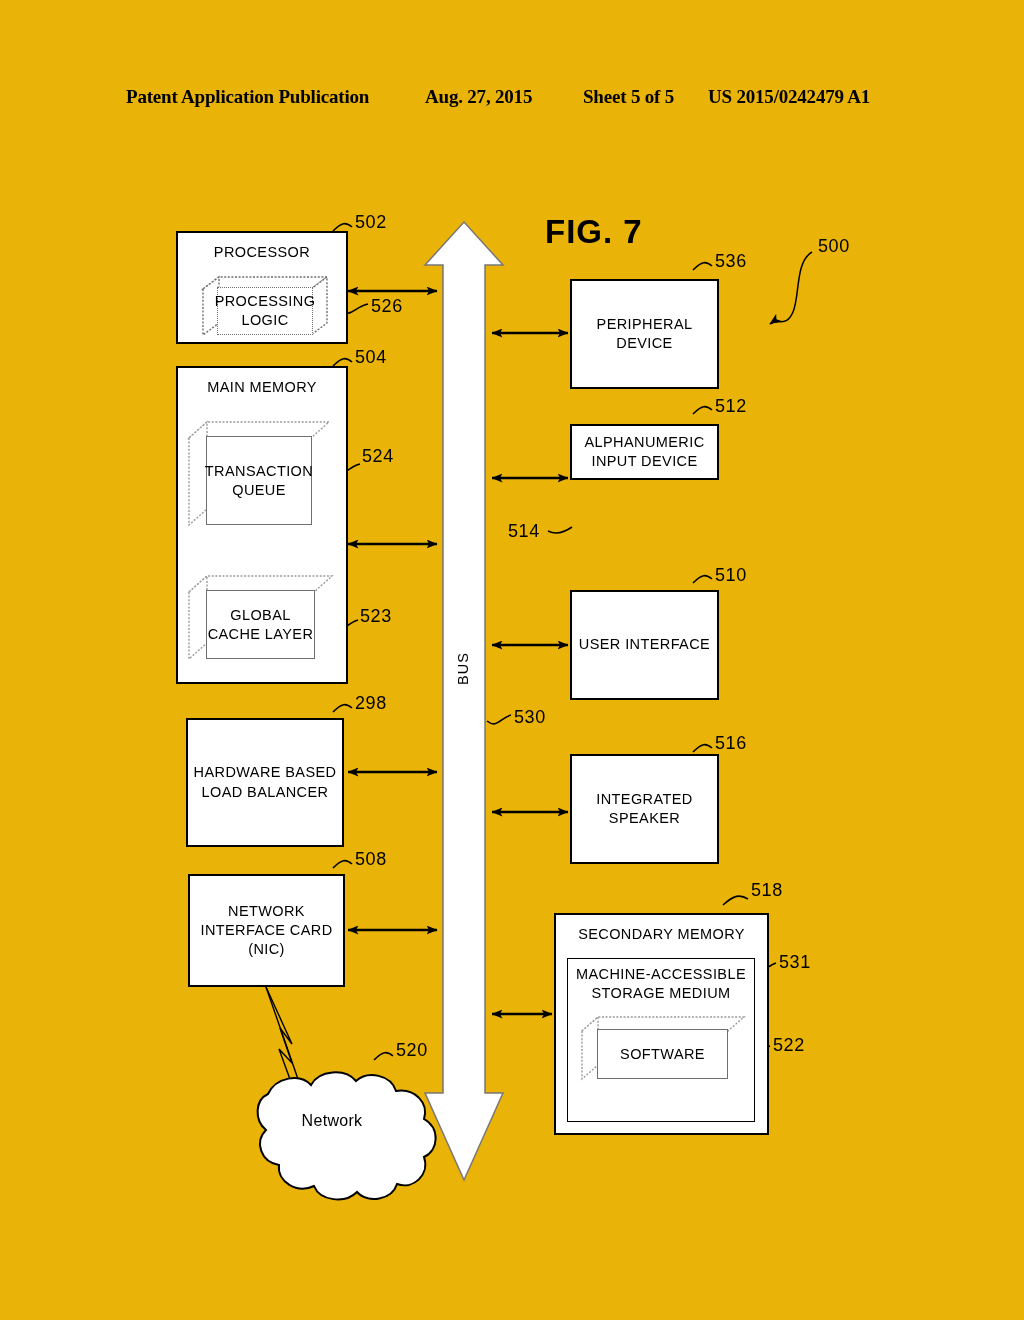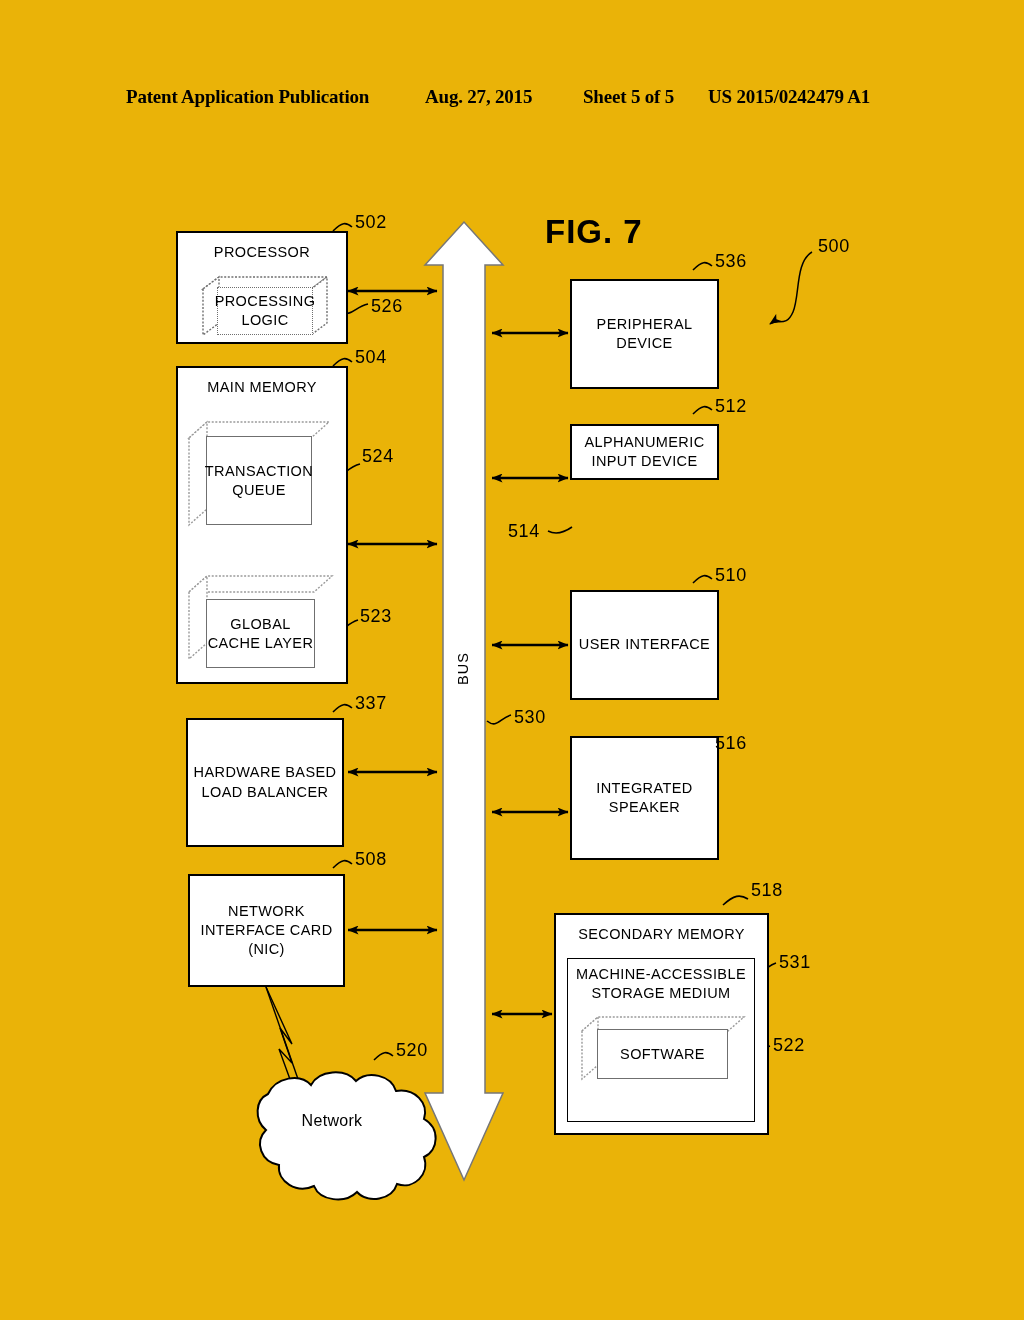--- a/index.html
+++ b/index.html
@@ -252,21 +252,21 @@
       <span>TRANSACTION
 QUEUE</span>
     </div>
   </div>
 
   <div class="box3d" style="left:189px; top:576px; width:143px; height:83px;">
     <svg width="143" height="83" viewBox="0 0 143 83">
       <path d="M0,16 L18,0 L143,0 L125,16 Z" fill="#fff" stroke="#9a9a9a" stroke-width="1.4" stroke-dasharray="2 1.6"></path>
       <path d="M0,16 L0,83 L18,67 L18,0 Z" fill="#fff" stroke="#9a9a9a" stroke-width="1.4" stroke-dasharray="2 1.6"></path>
     </svg>
-    <div class="face" style="left:17px; top:14px; width:109px; height:69px;margin-top:9px;">
+    <div class="face" style="left:17px; top:14px; width:109px; height:69px;">
       <span>GLOBAL
 CACHE LAYER</span>
     </div>
   </div>
 
   <div class="blk center-label" style="left:186px; top:718px; width:158px; height:129px;">
     <span>HARDWARE BASED
 LOAD BALANCER</span>
   </div>
 
@@ -286,21 +286,21 @@
   <div class="blk center-label" style="left:570px; top:424px; width:149px; height:56px;">
     <span>ALPHANUMERIC
 INPUT DEVICE</span>
   </div>
 
 
   <div class="blk center-label" style="left:570px; top:590px; width:149px; height:110px;">
     <span>USER INTERFACE</span>
   </div>
 
-  <div class="blk center-label" style="left:570px; top:736px; width:149px; height:124px;">
+  <div class="blk center-label" style="left:570px; top:754px; width:149px; height:110px;">
     <span>INTEGRATED
 SPEAKER</span>
   </div>
 
   <div class="blk" style="left:554px; top:913px; width:215px; height:222px;">
     <div class="top-cap">SECONDARY MEMORY</div>
   </div>
 
   <div class="blk" style="left:567px; top:958px; width:188px; height:164px; border-width:1.8px;">
     <div class="top-cap" style="top:6px;">MACHINE-ACCESSIBLE
@@ -317,21 +317,21 @@
     </div>
   </div>
 
   <div id="bus-label">BUS</div>
 
   <div class="ref" style="left:355px; top:212px;">502</div>
   <div class="ref" style="left:371px; top:296px;">526</div>
   <div class="ref" style="left:355px; top:347px;">504</div>
   <div class="ref" style="left:362px; top:446px;">524</div>
   <div class="ref" style="left:360px; top:606px;">523</div>
-  <div class="ref" style="left:355px; top:693px;">337</div>
+  <div class="ref" style="left:355px; top:693px;">298</div>
   <div class="ref" style="left:355px; top:849px;">508</div>
   <div class="ref" style="left:396px; top:1040px;">520</div>
 
   <div class="ref" style="left:715px; top:251px;">536</div>
   <div class="ref" style="left:715px; top:396px;text-align:center;">512</div>
   <div class="ref" style="left:508px; top:521px;">514</div>
   <div class="ref" style="left:715px; top:565px;">510</div>
   <div class="ref" style="left:715px; top:733px;">516</div>
   <div class="ref" style="left:751px; top:880px;">518</div>
   <div class="ref" style="left:779px; top:952px;">531</div>

